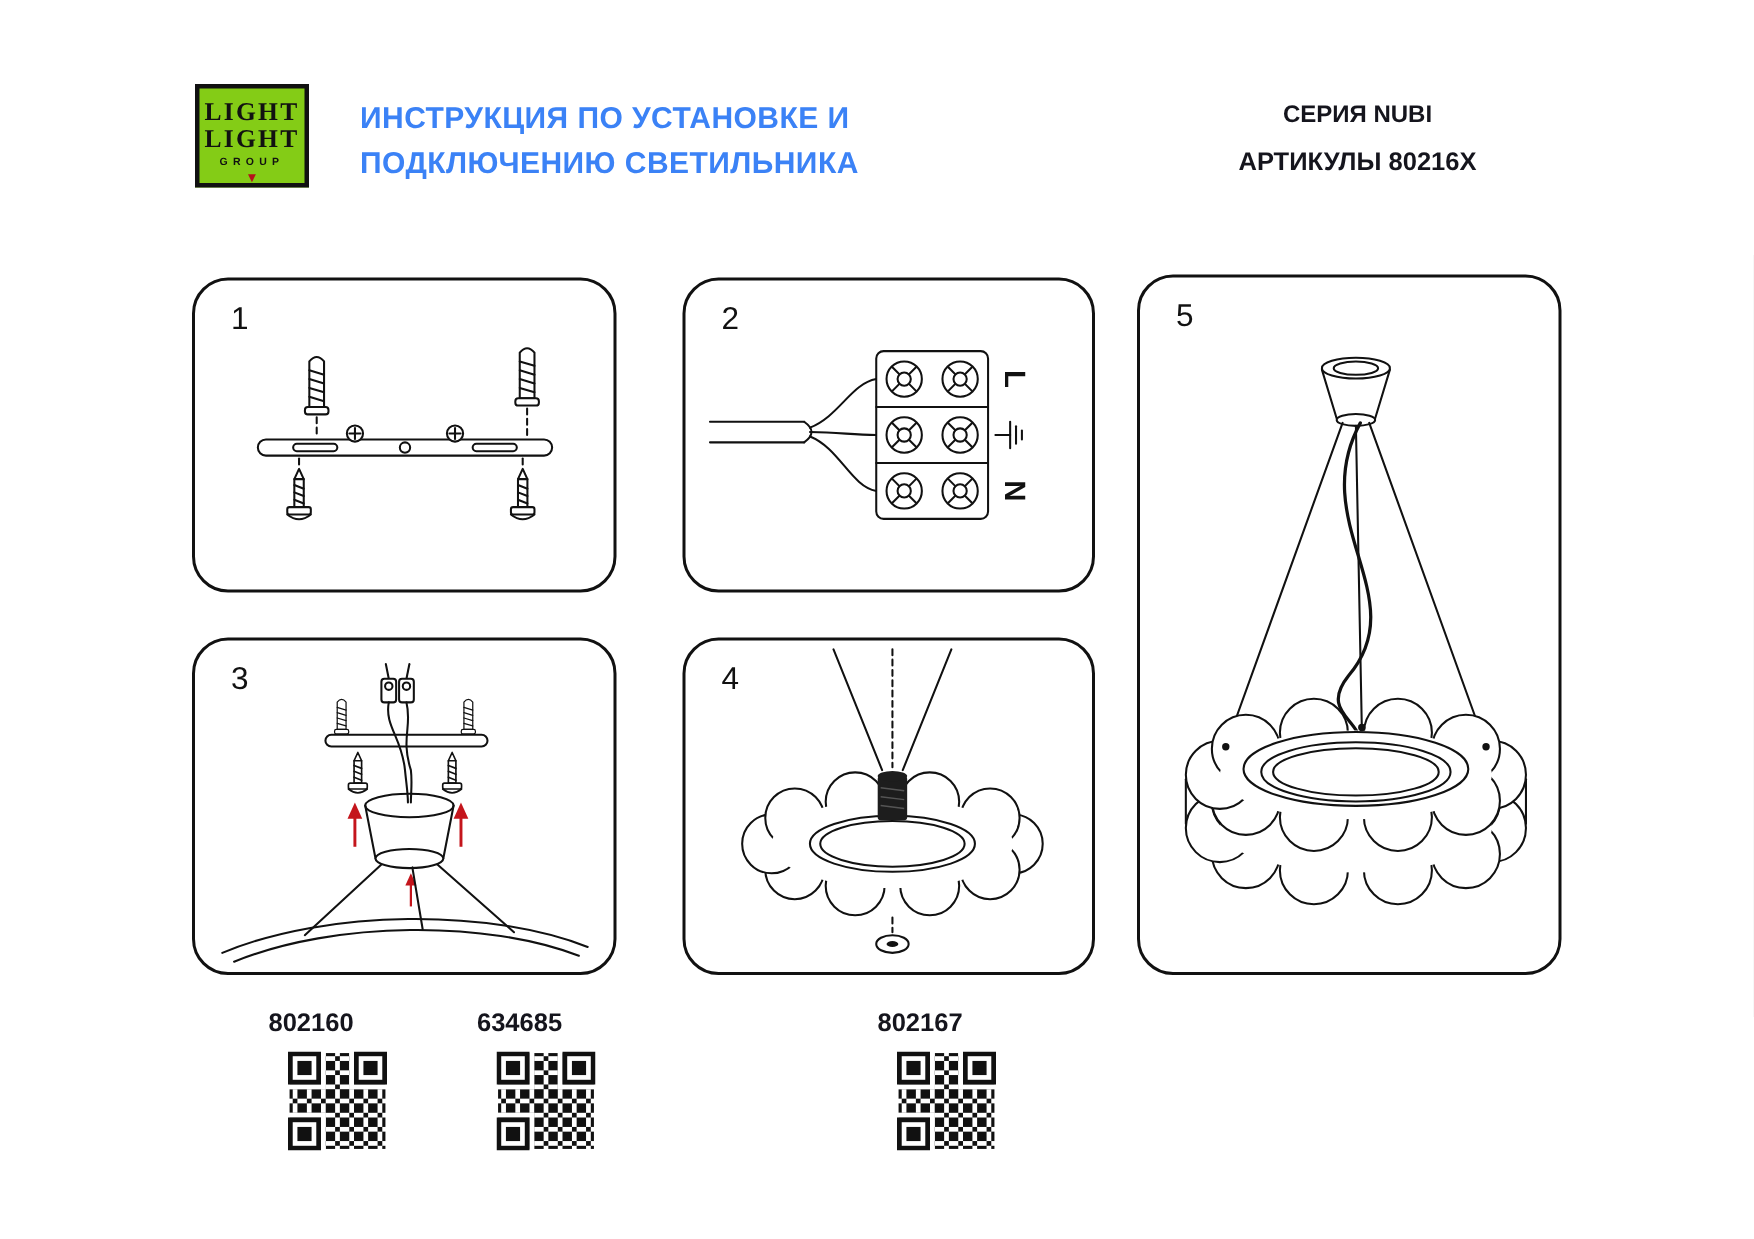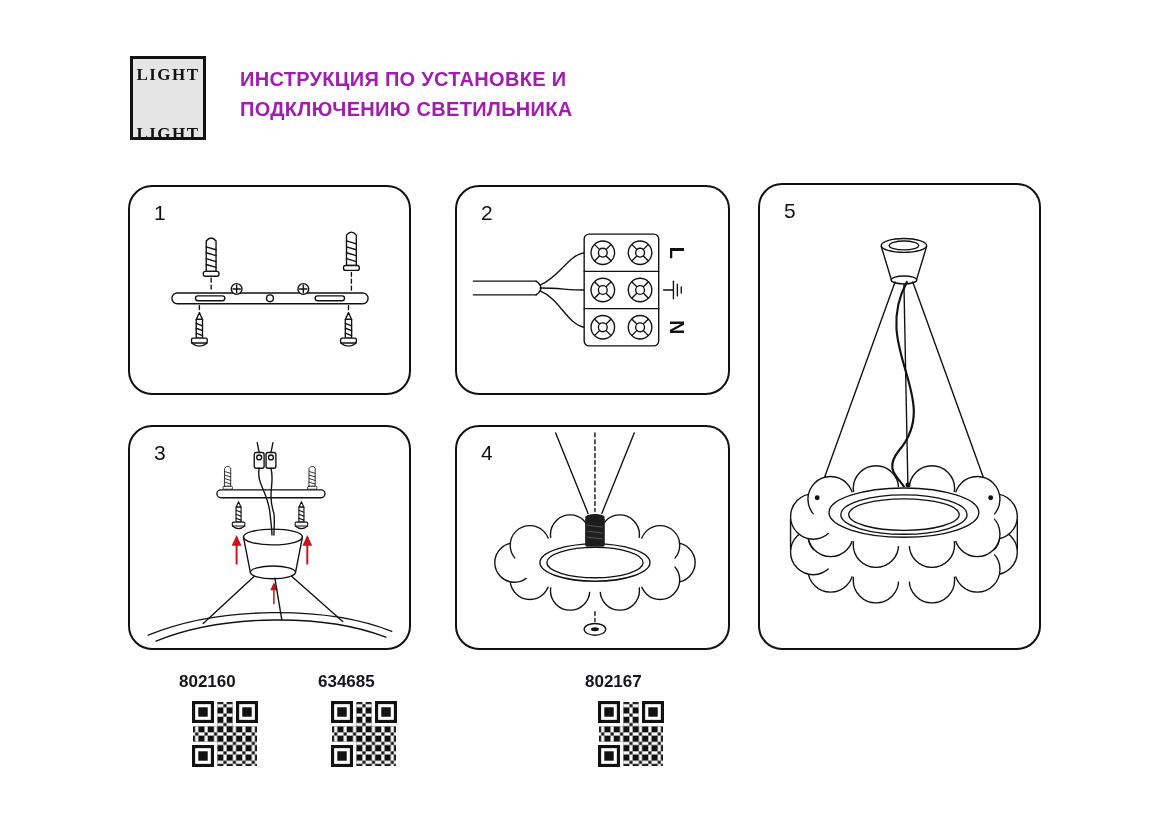--- a/index.html
+++ b/index.html
@@ -1,25 +1,25 @@
 <!DOCTYPE html>
 <html><head>
 <meta charset="utf-8">
 <style>
   html,body{margin:0;padding:0;background:#f2f2f2;font-family:"Liberation Sans",sans-serif;}
   .page{position:relative;width:1169px;height:826px;background:#ffffff;margin:0 auto;overflow:hidden;}
 
   
-  .logo{position:absolute;left:130px;top:56px;width:76px;height:84px;border:3px solid #111;
-        box-sizing:border-box;display:flex;flex-direction:column;align-items:center;padding-top:7px;background:#e5e5e5;gap:41px;}
+  .logo{position:absolute;left:130px;top:56px;width:76px;height:69px;border:3px solid #111;
+        box-sizing:border-box;display:flex;flex-direction:column;align-items:center;padding-top:7px;background:#84cc16;}
   .logo .l1{font-family:"Liberation Serif",serif;font-weight:700;font-size:17px;letter-spacing:1.5px;line-height:1.05;color:#111;}
   .logo .grp{font-size:7px;letter-spacing:3.5px;margin-top:3px;color:#111;font-weight:700;}
   .logo .mark{color:#b5121b;font-size:9px;line-height:1;margin-top:2px;}
 
-  .title{position:absolute;left:240px;top:64px;font-size:20px;font-weight:700;color:#a21caf;line-height:1.5;letter-spacing:.3px;}
+  .title{position:absolute;left:240px;top:64px;font-size:20px;font-weight:700;color:#3b82f6;line-height:1.5;letter-spacing:.3px;}
   .series{position:absolute;left:795px;top:68px;width:220px;text-align:center;color:#15151d;}
   .series .s1{font-size:16px;font-weight:700;margin-bottom:12px;}
   .series .s2{font-size:17px;font-weight:700;}
 
   
   .panel{position:absolute;border:2px solid #111;border-radius:24px;background:#fff;box-sizing:border-box;}
   #p1{left:128px;top:185px;width:283px;height:210px;}
   #p2{left:455px;top:185px;width:275px;height:210px;}
   #p3{left:128px;top:425px;width:283px;height:225px;}
   #p4{left:455px;top:425px;width:275px;height:225px;}
@@ -97,20 +97,24 @@
     <div class="l1">LIGHT</div>
     <div class="grp">GROUP</div>
     <div class="mark">▼</div>
   </div>
 
   <div class="title">
     <div>ИНСТРУКЦИЯ ПО УСТАНОВКЕ И</div>
     <div>ПОДКЛЮЧЕНИЮ СВЕТИЛЬНИКА</div>
   </div>
 
+  <div class="series">
+    <div class="s1">СЕРИЯ NUBI</div>
+    <div class="s2">АРТИКУЛЫ 80216X</div>
+  </div>
 
   <section class="panel" id="p1">
     <div class="step-num">1</div>
     <svg class="diag" viewBox="0 0 283 210">
       <line class="ln dash" x1="82" y1="93" x2="82" y2="106"></line>
       <line class="ln dash" x1="225" y1="87" x2="225" y2="106"></line>
       <line class="ln dash" x1="70" y1="121" x2="70" y2="126"></line>
       <line class="ln dash" x1="222" y1="121" x2="222" y2="126"></line>
       <rect class="ln fillw" x="42" y="108" width="200" height="11" rx="5.5"></rect>
       <rect class="ln" x="66" y="111" width="30" height="5" rx="2.5"></rect>

